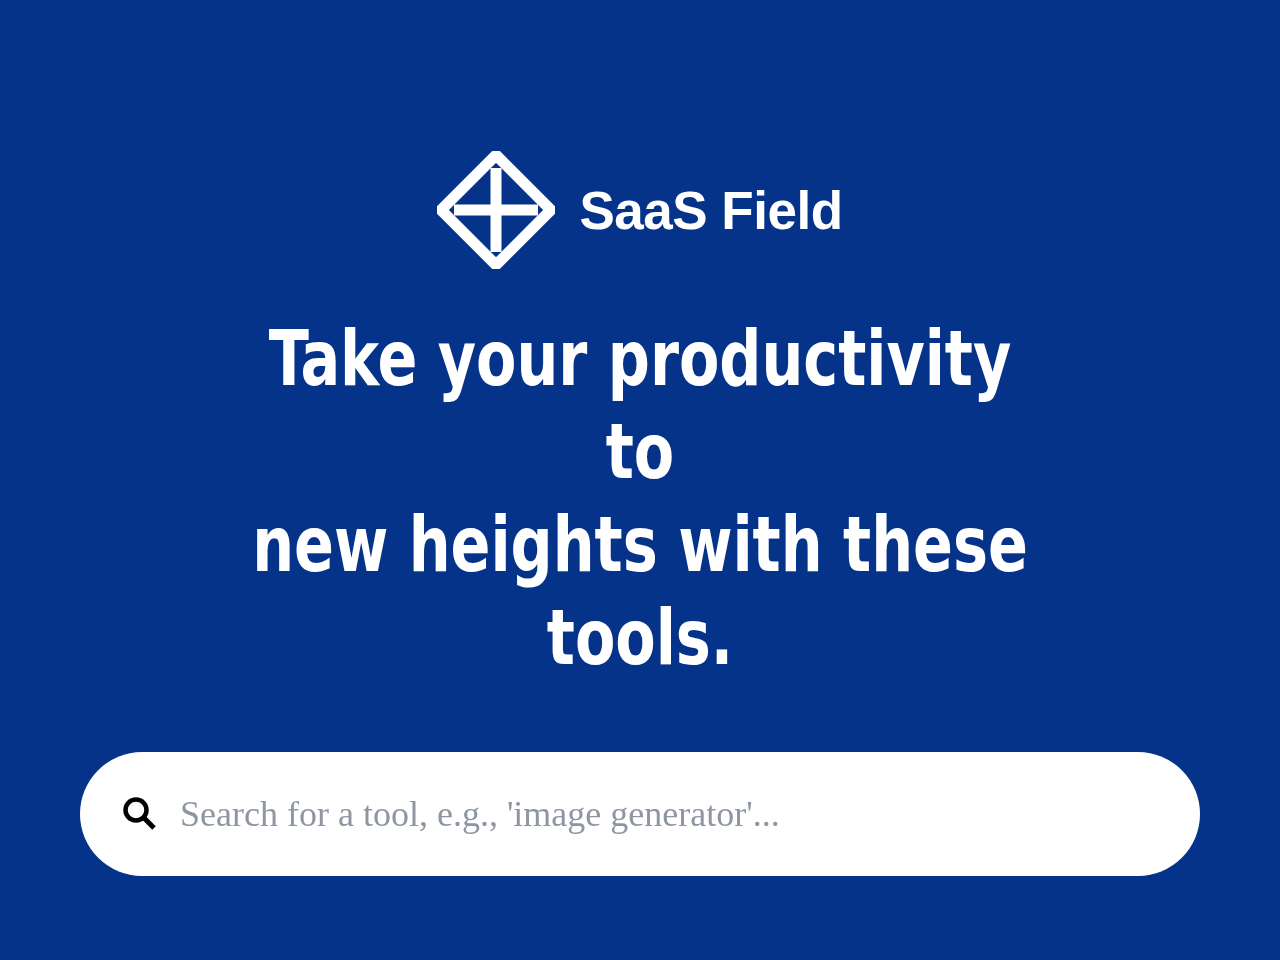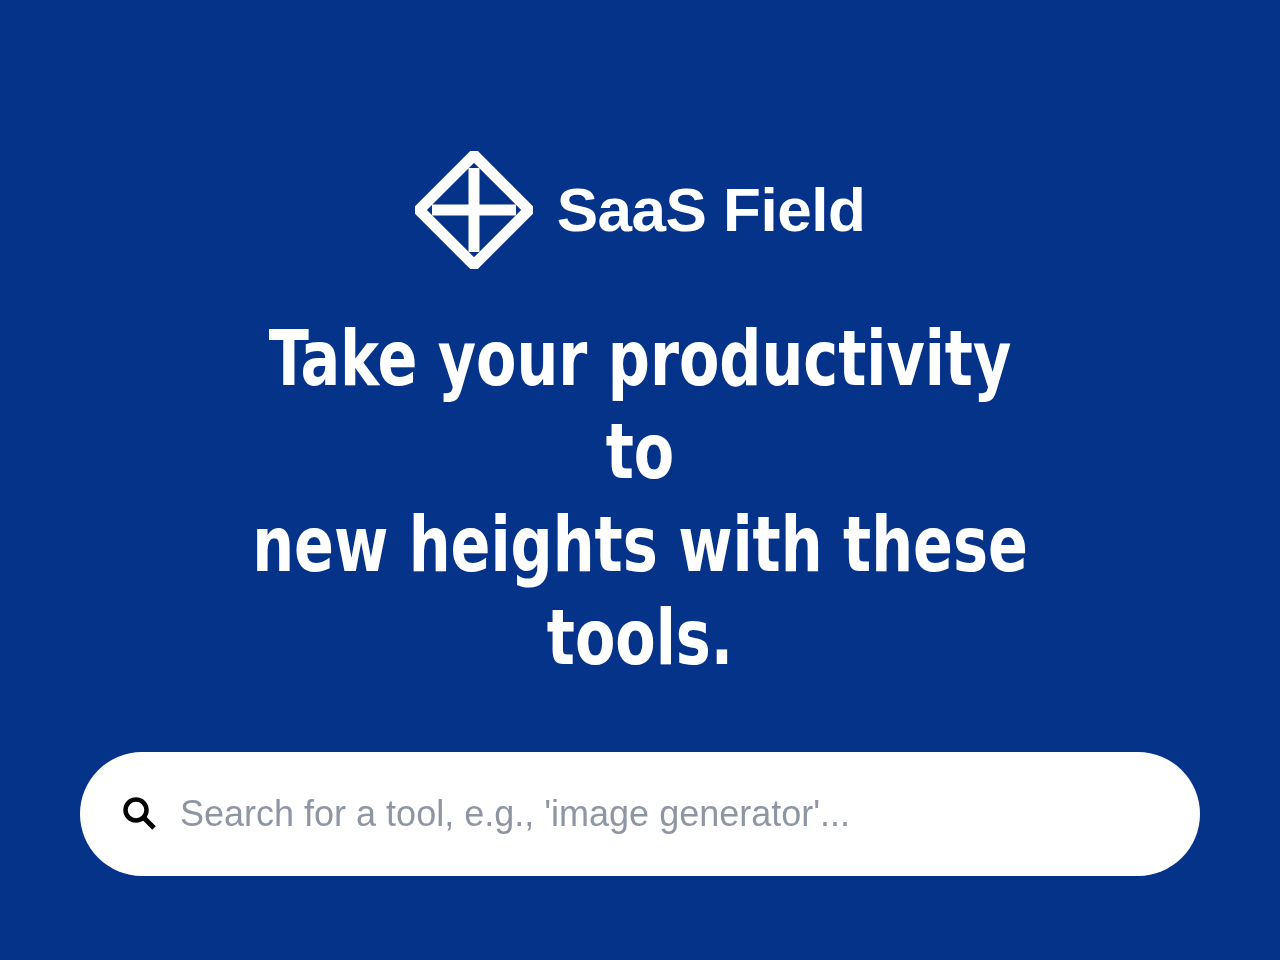--- a/index.html
+++ b/index.html
@@ -40,21 +40,21 @@
     display: block;
     width: 118px;
     height: 118px;
     flex: 0 0 auto;
   }
   .brand-logo-icon svg { display: block; }
 
   .brand-name {
     color: #ffffff;
     font-family: "Liberation Sans", sans-serif;
-    font-size: 62px;
+    font-size: 53px;
     font-weight: bold;
     line-height: 1;
     letter-spacing: -0.5px;
     white-space: nowrap;
   }
 
   
   .headline {
     color: #ffffff;
     font-family: "Liberation Sans Narrow", "DejaVu Sans Condensed", "Liberation Sans", sans-serif;
@@ -97,21 +97,21 @@
     height: 38px;
     display: block;
   }
   .search-icon svg { display: block; }
 
   .search-input {
     flex: 1 1 auto;
     border: none;
     outline: none;
     background: transparent;
-    font-family: Liberation Sans, sans-serif;
+    font-family: Liberation Serif, serif;
     font-size: 36px;
     color: #c2410c;
     line-height: 44px;
     padding: 0;
     min-width: 0;
   }
   .search-input::placeholder {
     color: #8f96a3;
     opacity: 1;
   }

